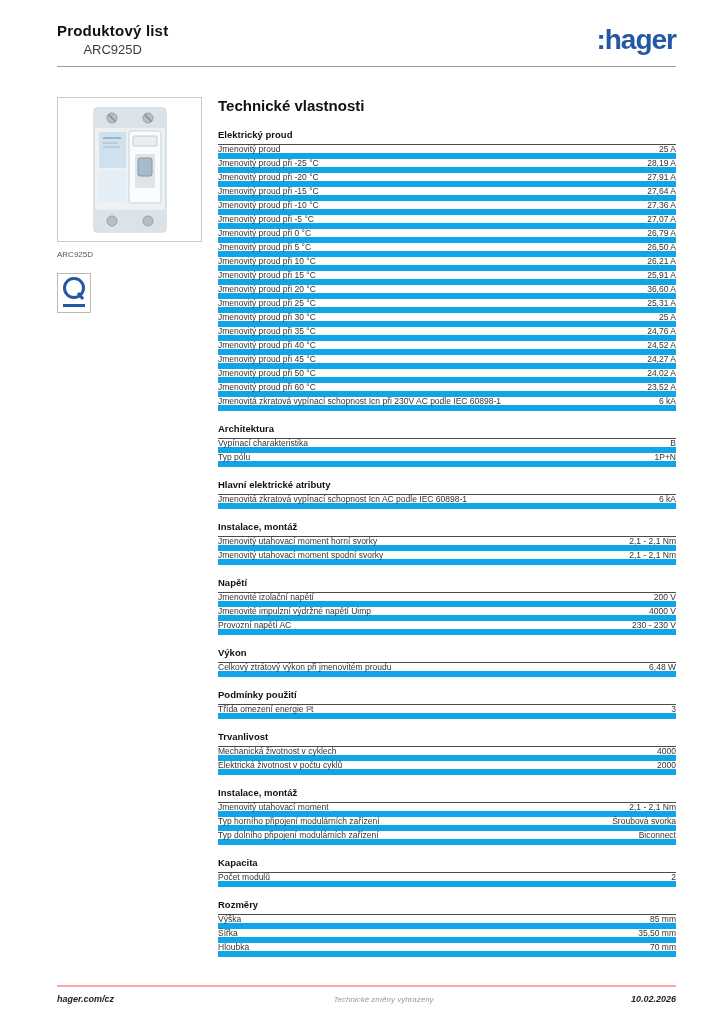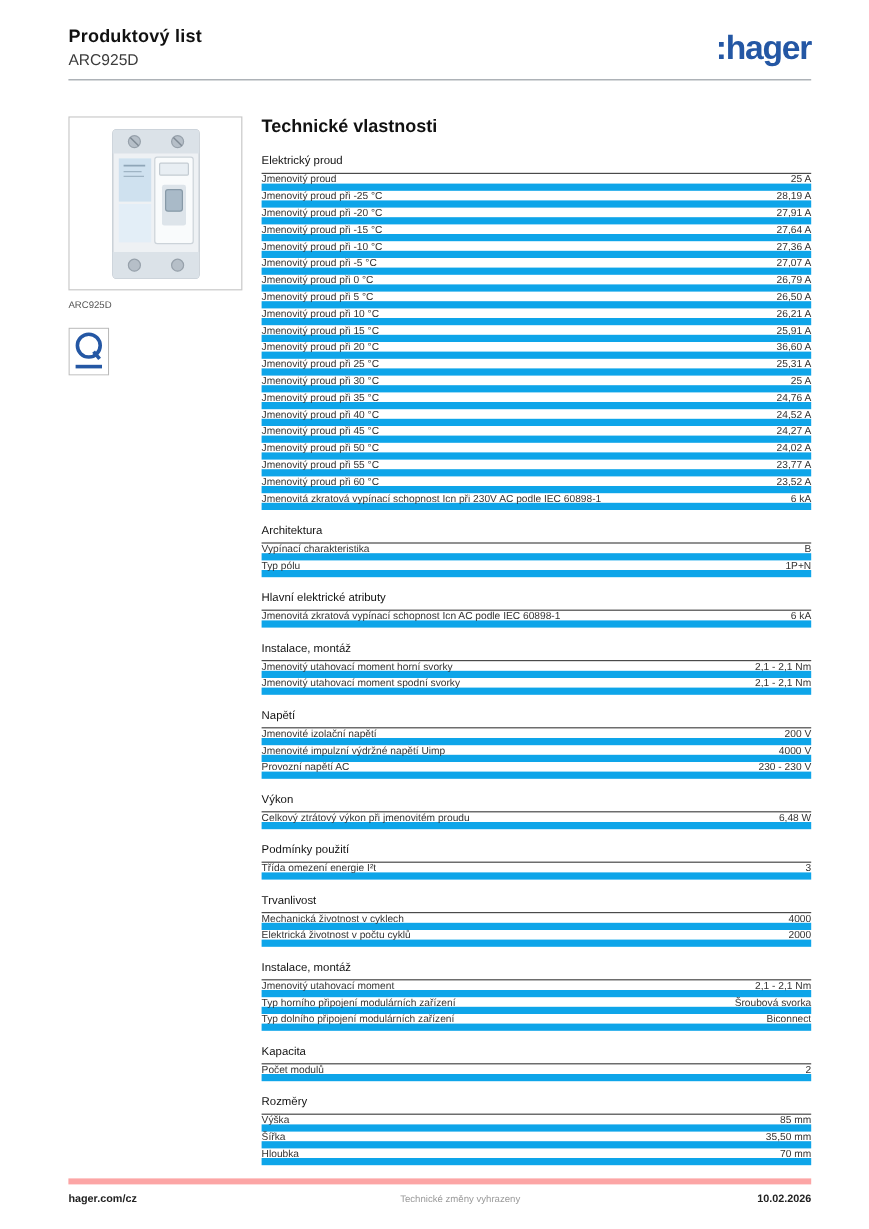--- a/index.html
+++ b/index.html
@@ -6,21 +6,21 @@
   html, body { width: 724px; height: 1024px; }
   body {
     background: #ffffff;
     font-family: "Liberation Sans", sans-serif;
     color: #1a1a1a;
     position: relative;
   }
   .page { position: absolute; inset: 0; padding: 22px 48px 0 57px; }
 
   
-  .header { display: flex; justify-content: space-between; align-items: flex-start; }
+  .header { display: flex; justify-content: space-between; align-items: flex-start; text-align: center; }
   .page-title { font-size: 15px; font-weight: bold; color: #111; letter-spacing: .2px; }
   .product-code { font-size: 13px; color: #3c3c3c; margin-top: 3px; }
   .brand-logo {
     color: #2457a4; font-size: 28px; font-weight: bold;
     letter-spacing: -1px; line-height: 1; margin-top: 4px;
   }
   .header-rule { border: none; border-top: 1px solid #9aa0a6; margin-top: 9px; }
 
   
   .content { display: flex; margin-top: 30px; }
@@ -28,35 +28,35 @@
   .image-box { width: 145px; height: 145px; border: 1px solid #c9c9c9; background: #fff; overflow: hidden; }
   .image-caption { font-size: 8px; color: #555; margin-top: 8px; }
   .q-badge { margin-top: 14px; width: 34px; }
   .right-col { flex: 1; margin-left: 16px; }
 
   
   .tech-heading { font-size: 15px; font-weight: bold; margin-bottom: 15px; color: #111; }
   .section { margin-top: 12px; }
   #sections .section:first-child { margin-top: 0; }
   .section-title {
-    font-size: 9.5px; font-weight: normal; color: #111;
+    font-size: 9.5px; font-weight: bold; color: #111;
     padding-bottom: 4px; border-bottom: 1px solid #4a4a4a;
   }
   .row {
     display: flex; justify-content: space-between; align-items: center;
     height: 14px; border-bottom: 6px solid #0ea5e9;
     font-size: 8.5px; color: #333;
   }
   .row .value { text-align: right; white-space: nowrap; padding-left: 12px; }
 
   
   .footer {
     position: absolute; left: 57px; right: 48px; bottom: 20px;
-    border-top: 5px solid #fca5a5; padding-top: 7px;
-    display: flex; justify-content: space-between; align-items: center;
+    border-top: 2px solid #fca5a5; padding-top: 7px;
+    display: flex; justify-content: space-between; align-items: center; font-style: italic;
   }
   .footer-left  { font-size: 9px; font-weight: bold; color: #222; }
   .footer-center{ font-size: 8px; color: #9a9a9a; margin-left: 22px; }
   .footer-right { font-size: 9px; font-weight: bold; color: #222; }
 </style>
 </head>
 <body>
 
 <div class="page">
 
@@ -190,24 +190,20 @@
   <div class="row">
     <span class="label">Jmenovitý proud při 45 °C</span>
     <span class="value">24,27 A</span>
   </div>
 
   <div class="row">
     <span class="label">Jmenovitý proud při 50 °C</span>
     <span class="value">24,02 A</span>
   </div>
 
-  <div class="row">
-    <span class="label">Jmenovitý proud při 55 °C</span>
-    <span class="value">23,77 A</span>
-  </div>
 
   <div class="row">
     <span class="label">Jmenovitý proud při 60 °C</span>
     <span class="value">23,52 A</span>
   </div>
 
   <div class="row">
     <span class="label">Jmenovitá zkratová vypínací schopnost Icn při 230V AC podle IEC 60898-1</span>
     <span class="value">6 kA</span>
   </div>

